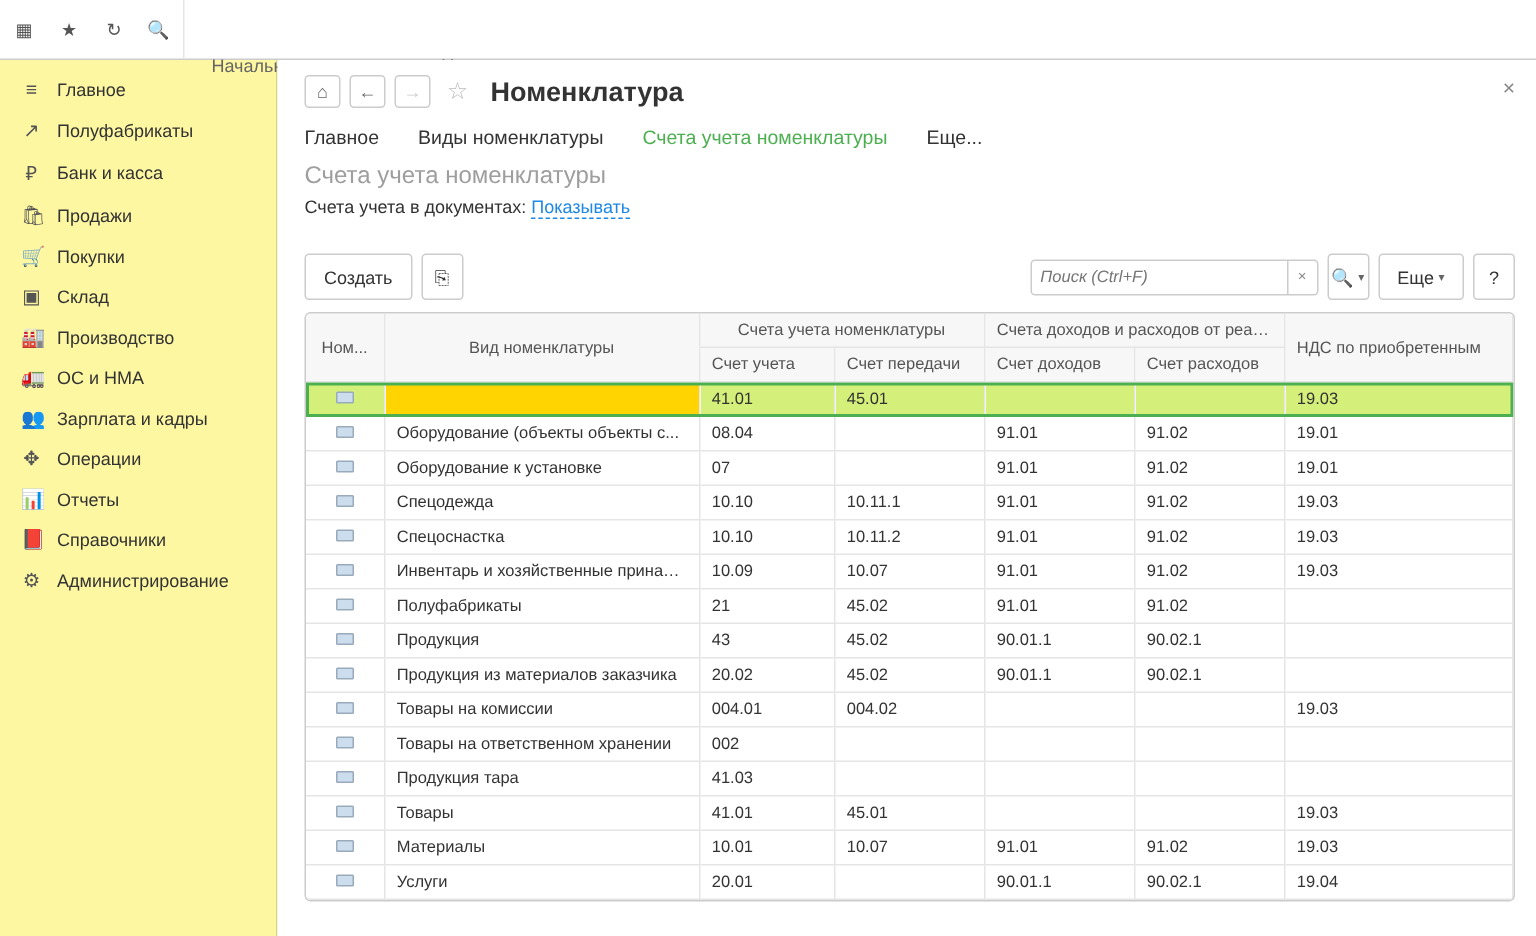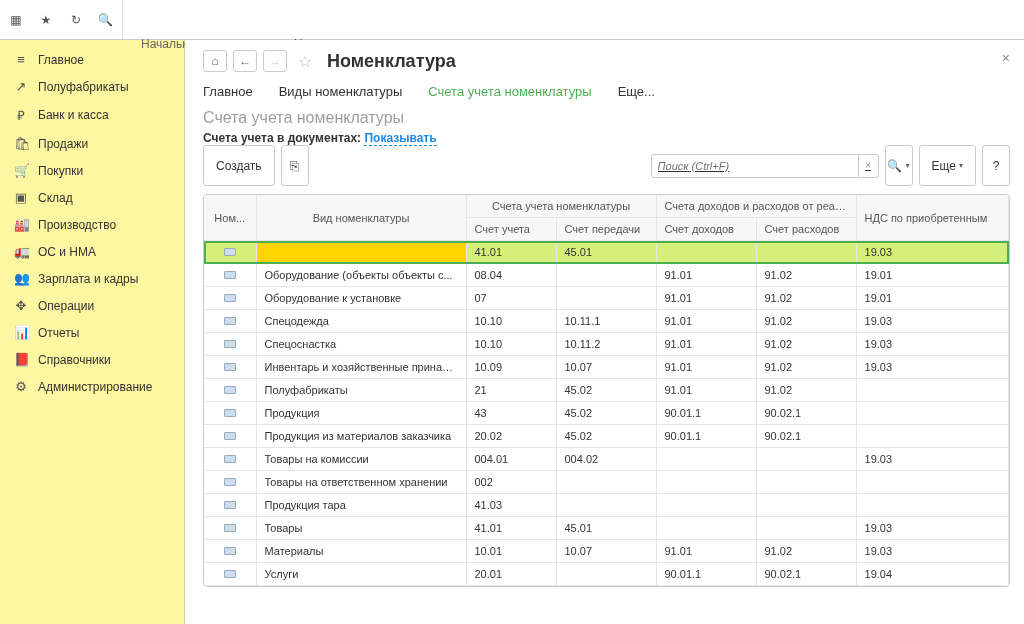--- a/index.html
+++ b/index.html
@@ -35,29 +35,29 @@
 
 
 .sec-tabs { display: flex; gap: 26px; margin: 4px 0 6px 0; }
 .sec-tab { padding: 4px 0; color: #333; cursor: pointer; font-size: 13px; }
 .sec-tab.active { color: #4caf50; }
 
 
 .subtitle { font-size: 16px; color: #9e9e9e; margin-bottom: 4px; }
 
 
-.doc-line { font-size: 12px; margin-bottom: 0; font-weight: bold; }
+.doc-line { font-size: 12px; margin-bottom: 24px; }
 .doc-line .lnk { color: #1e88e5; border-bottom: 1px dashed #1e88e5; cursor: pointer; }
 
 
 .tool-row { display: flex; align-items: center; gap: 6px; margin-bottom: 8px; }
-.btn { height: 41px; padding: 0 12px; border: 1px solid #ccc; border-radius: 3px; background: #fff; display: flex; align-items: center; cursor: pointer; color: #333; font-size: 12px; }
+.btn { height: 31px; padding: 0 12px; border: 1px solid #ccc; border-radius: 3px; background: #fff; display: flex; align-items: center; cursor: pointer; color: #333; font-size: 12px; }
 .btn.icon-only { width: 28px; padding: 0; justify-content: center; }
 .tool-right { margin-left: auto; display: flex; align-items: center; gap: 6px; }
-.search-box { width: 228px; height: 24px; border: 1px solid #ccc; border-radius: 3px; display: flex; align-items: center; text-decoration: underline; }
+.search-box { width: 192px; height: 24px; border: 1px solid #ccc; border-radius: 3px; display: flex; align-items: center; }
 .search-box input { flex: 1; border: none; outline: none; padding: 0 6px; font-size: 11px; color: #999; font-style: italic; }
 .search-clear { width: 20px; height: 22px; border-left: 1px solid #ccc; display: flex; align-items: center; justify-content: center; color: #888; cursor: pointer; font-size: 10px; }
 .caret { font-size: 8px; margin-left: 3px; color: #666; }
 
 
 .tbl-wrap { border: 1px solid #ccc; border-radius: 4px; overflow: hidden; }
 .tbl { width: 100%; border-collapse: collapse; table-layout: fixed; }
 .tbl th, .tbl td { font-size: 11px; text-align: left; padding: 5px 8px; border-bottom: 1px solid #e5e5e5; border-right: 1px solid #e5e5e5; overflow: hidden; white-space: nowrap; text-overflow: ellipsis; }
 .tbl th { background: #f7f7f7; color: #555; font-weight: 400; }
 .tbl td.icon-cell { text-align: center; padding: 5px 0; }

